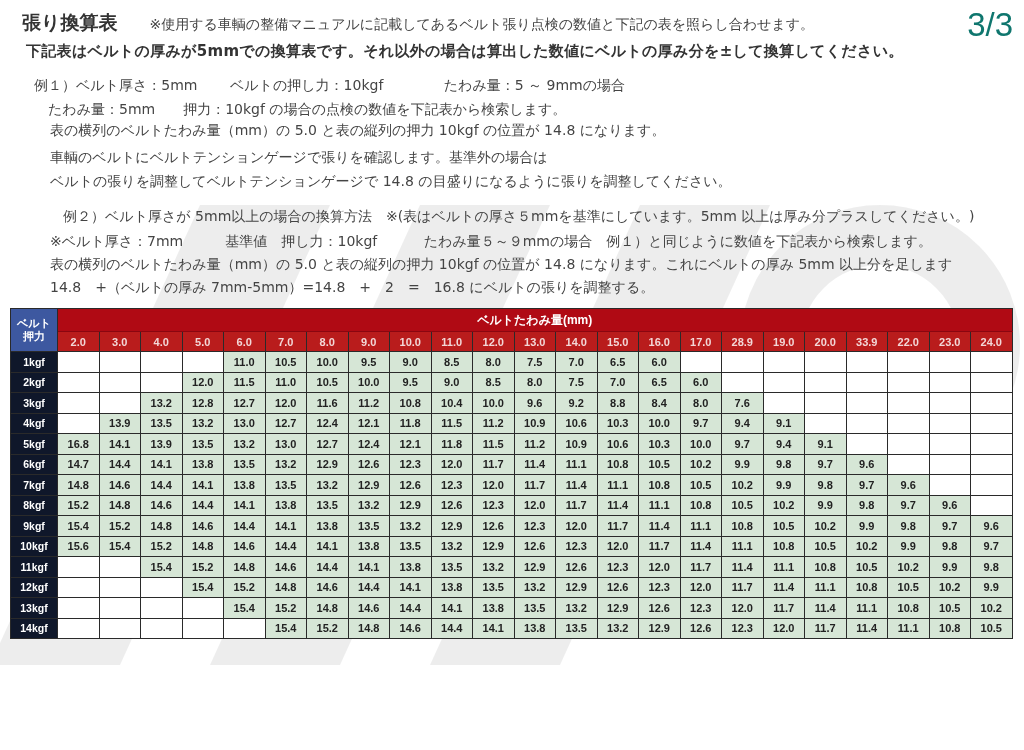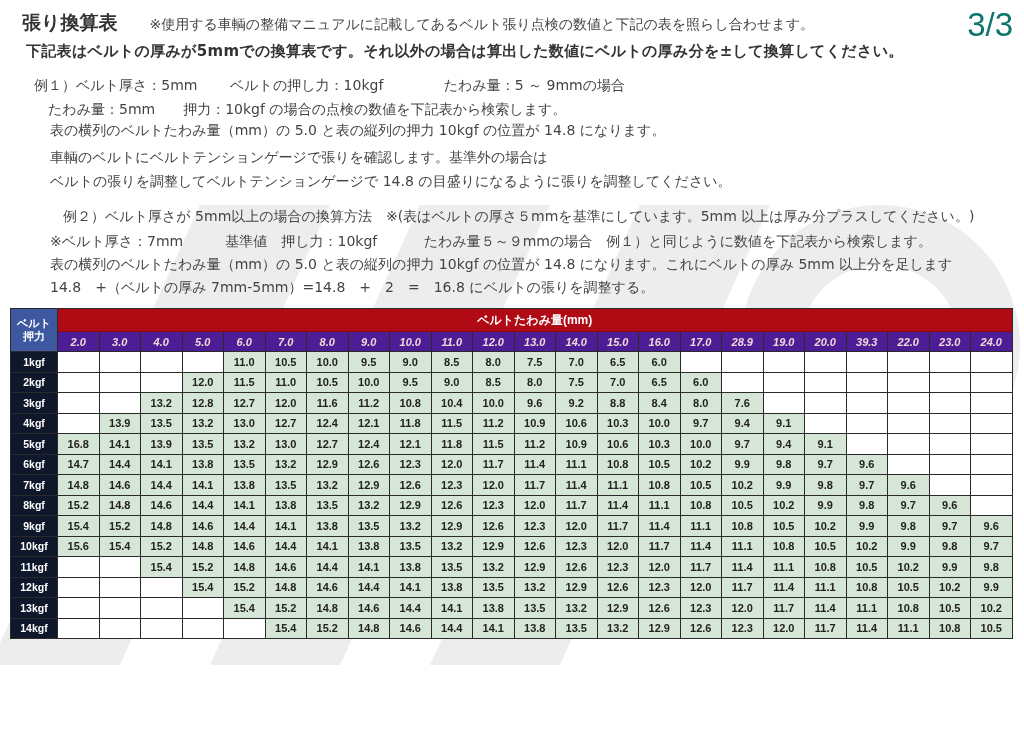--- a/index.html
+++ b/index.html
@@ -7,21 +7,21 @@
   .watermark { position:absolute; left:0; top:195px; width:1024px; height:480px; pointer-events:none; opacity:0.09; }
   .title-line { position:absolute; left:22px; top:10px; font-size:14px; white-space:nowrap; color:#444; }
   .title-line .big { font-size:19px; font-weight:bold; color:#333; margin-right:32px; }
   .page-num { position:absolute; right:11px; top:6px; font-size:33px; color:#0f766e; font-family:"Liberation Sans", sans-serif; }
   .sub-line { position:absolute; left:26px; top:42px; font-size:15px; font-weight:bold; color:#333; white-space:nowrap; letter-spacing:0.3px; }
   .ex { position:absolute; font-size:14px; color:#444; white-space:pre; }
   .tbl { position:absolute; left:10px; top:308px; border-collapse:collapse; font-family:"Liberation Sans", sans-serif; }
   .tbl td, .tbl th { border:1.5px solid #2a2a2a; padding:0; text-align:center; font-size:11px; font-weight:bold; height:19.5px; }
   .tbl .corner { background:#3d58a0; color:#fff; width:46px; font-size:11px; line-height:13px;text-align:center; }
   .tbl .hdr-top { background:#b00a14; color:#fff; height:22px; font-size:12px; border-bottom:1px solid #8a0610; }
-  .tbl .hdr-col { background:#4c1d95; color:#f3d7d7; width:40.5px; height:19px;font-style:italic; }
+  .tbl .hdr-col { background:#b91c1c; color:#f3d7d7; width:40.5px; height:19px; }
   .tbl .row-label { background:#0f172a; color:#fff; font-size:10.5px; }
   .tbl .cell { background:#d6e6d6; color:#222; }
   .tbl .empty { background:#ffffff; }
 </style>
 </head>
 <body>
 
 <svg class="watermark" viewBox="0 0 1024 480" preserveAspectRatio="none">
   <polygon points="200,10 330,10 120,470 -10,470" fill="#444"></polygon>
   <polygon points="420,10 550,10 340,470 210,470" fill="#444"></polygon>
@@ -68,21 +68,21 @@
         <th class="hdr-col">11.0</th>
         <th class="hdr-col">12.0</th>
         <th class="hdr-col">13.0</th>
         <th class="hdr-col">14.0</th>
         <th class="hdr-col">15.0</th>
         <th class="hdr-col">16.0</th>
         <th class="hdr-col">17.0</th>
         <th class="hdr-col">28.9</th>
         <th class="hdr-col">19.0</th>
         <th class="hdr-col">20.0</th>
-        <th class="hdr-col">39.3</th>
+        <th class="hdr-col">33.9</th>
         <th class="hdr-col">22.0</th>
         <th class="hdr-col">23.0</th>
         <th class="hdr-col">24.0</th>
       </tr>
   </thead>
   <tbody id="tbl-body">
       <tr>
         <td class="row-label">1kgf</td>
         <td class="empty"></td>
         <td class="empty"></td>

